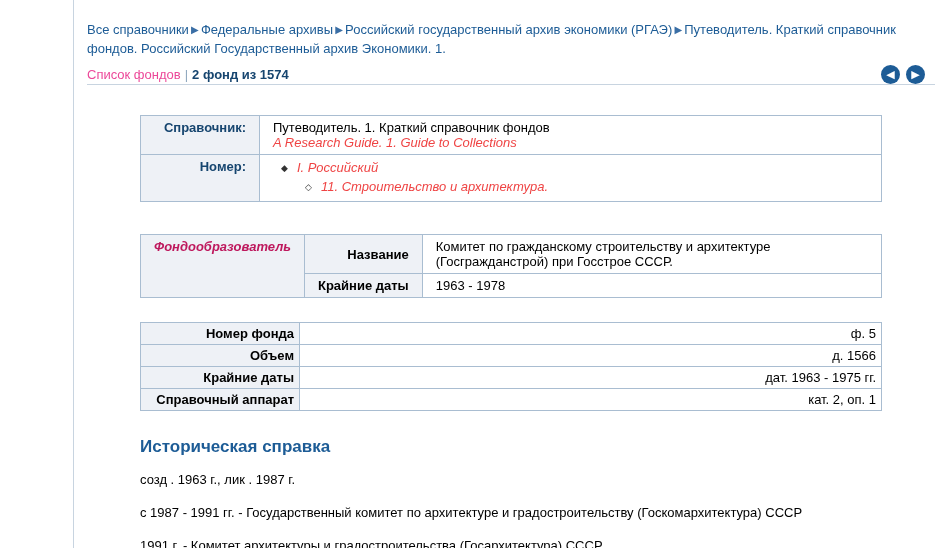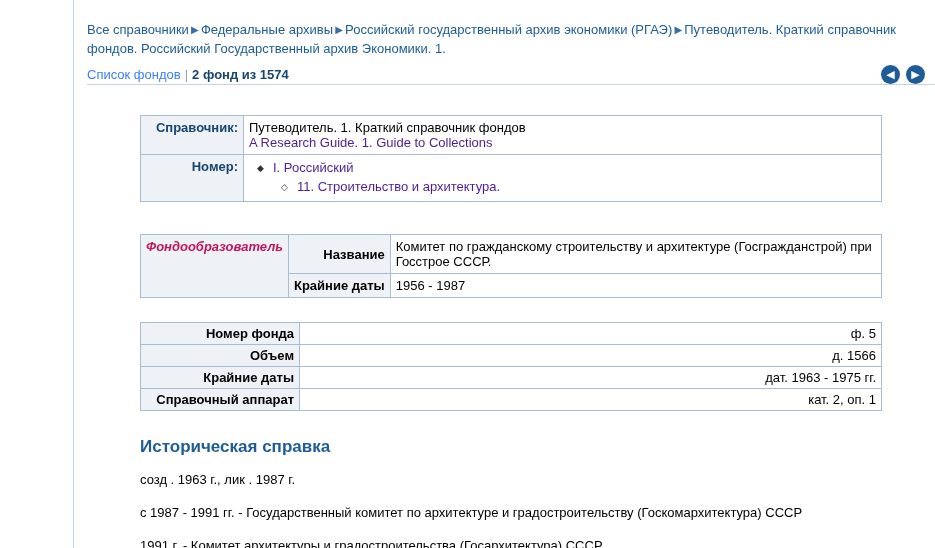--- a/index.html
+++ b/index.html
@@ -64,21 +64,21 @@
   .subhead-wrap {
     margin-top: 9px;
     position: relative;
     height: 26px;
   }
   .subhead {
     font-size: 13px;
     color: #1d5c96;
   }
   .subhead .link {
-    color: #3b82f6;
+    color: #ec4899;
     text-decoration: none;
   }
   .subhead .divider {
     color: #8fa8bf;
     padding: 0 4px;
   }
   .subhead .count {
     font-weight: bold;
     color: #16456f;
   }
@@ -112,42 +112,42 @@
   table {
     border-collapse: collapse;
     font-size: 13px;
   }
   .tbl {
     border: 1px solid #a9bdd1;
     background: #ffffff;
   }
   .tbl td {
     border: 1px solid #a9bdd1;
-    padding: 4px 5px;
+    padding: 4px 13px;
     vertical-align: top;
   }
   .lbl {
     background: #eef1f6;
     text-align: right;
     font-weight: bold;
     color: #16456f;
     white-space: nowrap;
   }
   .lbl-plain {
     background: #eef1f6;
     text-align: right;
     font-weight: bold;
     color: #000000;
     white-space: nowrap;
   }
   .val {
     background: #ffffff;
     color: #000000;
   }
-  .val a { color: #4c1d95; text-decoration: none; }
+  .val a { color: #ef4444; text-decoration: none; font-style: italic; }
 
   
   .block1 {
     margin-top: 22px;
     margin-left: 53px;
   }
   .block1 table { width: 742px; }
   .block1 .lbl { width: 92px; }
   .link-blue {
     color: #1d5c96;
@@ -286,21 +286,21 @@
     <div class="block2">
       <table class="tbl">
         <tbody>
             <tr>
           <td class="founder-cell" rowspan="2">Фондообразователь</td>
           <td class="sublbl">Название</td>
           <td class="val">Комитет по гражданскому строительству и архитектуре (Госгражданстрой) при Госстрое СССР.</td>
         </tr>
         <tr>
           <td class="sublbl">Крайние даты</td>
-          <td class="val">1956 - 1987</td>
+          <td class="val">1963 - 1978</td>
         </tr>
       </tbody>
         </table>
     </div>
 
     <div class="block3">
       <table class="tbl">
         <tbody>
             <tr>
           <td class="lbl-plain">Номер фонда</td>

